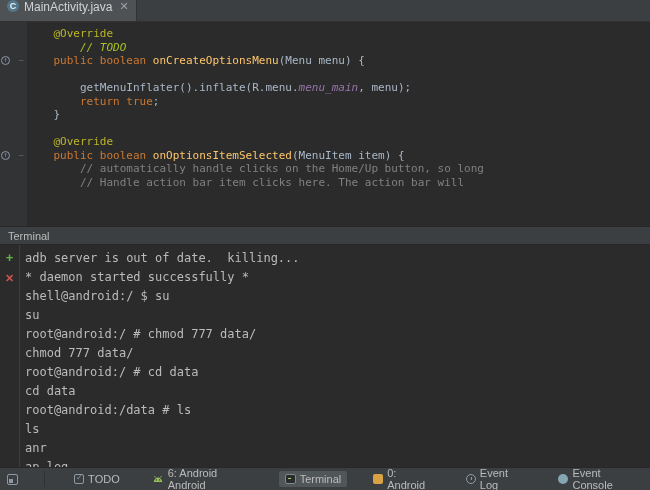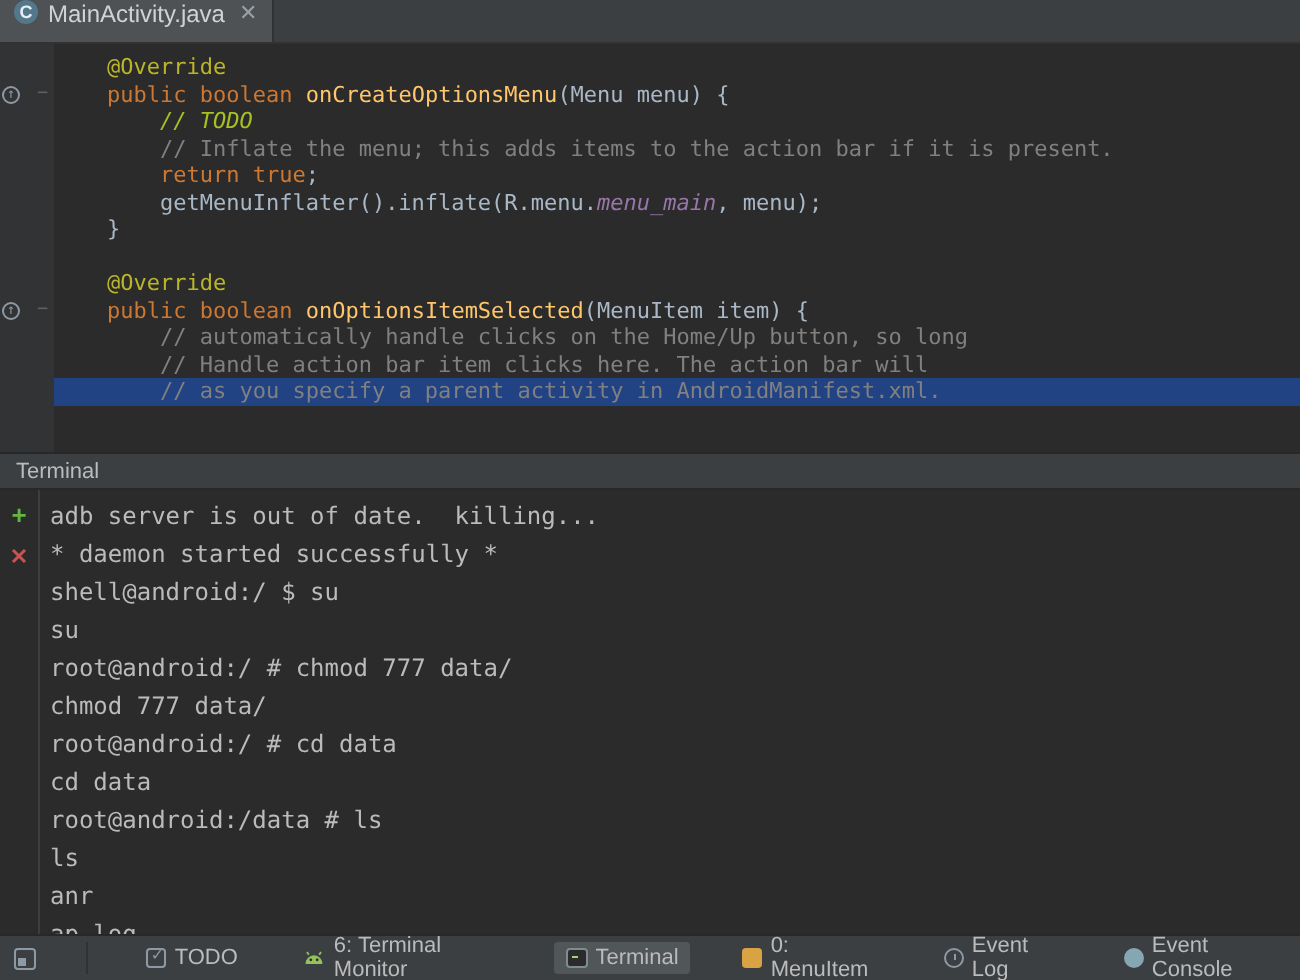--- a/index.html
+++ b/index.html
@@ -118,41 +118,41 @@
     </div>
   </div>
 
   <div class="editor">
     <div>
         <div class="code-line">
           <span class="gutter-cell"></span>
           <span class="code-text"><span class="tk-plain">    </span><span class="tk-annotation">@Override</span></span>
         </div>
         <div class="code-line">
+          <span class="gutter-cell"></span>
+          <span class="code-text"><span class="tk-plain">        </span><span class="tk-todo">// TODO</span></span>
+        </div>
+        <div class="code-line">
           <span class="gutter-cell">
             <span class="override-icon"></span>
             <span class="fold-marker"></span>
           </span>
           <span class="code-text"><span class="tk-plain">    </span><span class="tk-keyword">public boolean </span><span class="tk-method">onCreateOptionsMenu</span><span class="tk-plain">(Menu menu) {</span></span>
         </div>
         <div class="code-line">
           <span class="gutter-cell"></span>
-          <span class="code-text"><span class="tk-plain">        </span><span class="tk-todo">// TODO</span></span>
-        </div>
-        <div class="code-line">
-          <span class="gutter-cell"></span>
-          <span class="code-text"><span class="tk-plain">        </span><span class="tk-comment">// Inflate the menu; this adds items to the action bar if it is present.</span></span>
+          <span class="code-text"><span class="tk-plain">        </span></span>
+        </div>
+        <div class="code-line">
+          <span class="gutter-cell"></span>
+          <span class="code-text"><span class="tk-plain">        getMenuInflater().inflate(R.menu.</span><span class="tk-field">menu_main</span><span class="tk-plain">, menu);</span></span>
         </div>
         <div class="code-line">
           <span class="gutter-cell"></span>
           <span class="code-text"><span class="tk-plain">        </span><span class="tk-keyword">return true</span><span class="tk-plain">;</span></span>
-        </div>
-        <div class="code-line">
-          <span class="gutter-cell"></span>
-          <span class="code-text"><span class="tk-plain">        getMenuInflater().inflate(R.menu.</span><span class="tk-field">menu_main</span><span class="tk-plain">, menu);</span></span>
         </div>
         <div class="code-line">
           <span class="gutter-cell"></span>
           <span class="code-text"><span class="tk-plain">    }</span></span>
         </div>
         <div class="code-line">
           <span class="gutter-cell"></span>
           <span class="code-text"></span>
         </div>
         <div class="code-line">
@@ -166,24 +166,20 @@
           </span>
           <span class="code-text"><span class="tk-plain">    </span><span class="tk-keyword">public boolean </span><span class="tk-method">onOptionsItemSelected</span><span class="tk-plain">(MenuItem item) {</span></span>
         </div>
         <div class="code-line">
           <span class="gutter-cell"></span>
           <span class="code-text"><span class="tk-plain">        </span><span class="tk-comment">// automatically handle clicks on the Home/Up button, so long</span></span>
         </div>
         <div class="code-line">
           <span class="gutter-cell"></span>
           <span class="code-text"><span class="tk-plain">        </span><span class="tk-comment">// Handle action bar item clicks here. The action bar will</span></span>
-        </div>
-        <div class="code-line selected">
-          <span class="gutter-cell"></span>
-          <span class="code-text"><span class="tk-plain">        </span><span class="tk-comment">// as you specify a parent activity in AndroidManifest.xml.</span></span>
         </div>
       </div>
   </div>
 
   <div class="terminal-header">
     <span>Terminal</span>
   </div>
   <div class="terminal-body">
     <div class="terminal-toolbar">
       <span class="tb-btn tb-plus"></span>
@@ -206,31 +202,31 @@
     <div class="sb-item">
       <span class="ic">
         <svg width="12" height="12" viewBox="0 0 12 12">
           <path d="M1.8 10 A 4.2 4.4 0 0 1 10.2 10 Z" fill="#95c05c"></path>
           <circle cx="4.4" cy="7.9" r="0.7" fill="#2b2b2b"></circle>
           <circle cx="7.6" cy="7.9" r="0.7" fill="#2b2b2b"></circle>
           <line x1="3.4" y1="5.4" x2="2.5" y2="4.0" stroke="#95c05c" stroke-width="0.9"></line>
           <line x1="8.6" y1="5.4" x2="9.5" y2="4.0" stroke="#95c05c" stroke-width="0.9"></line>
         </svg>
       </span>
-      <span>6: Terminal Monitor</span>
+      <span>6: Android Android</span>
     </div>
 
     <div class="sb-item active">
       <span class="ic terminal-ic"></span>
       <span>Terminal</span>
     </div>
 
     <div class="sb-item">
       <span class="ic messages-ic"></span>
-      <span>0: MenuItem</span>
+      <span>0: Android</span>
     </div>
 
     <div class="sb-item">
       <span class="ic eventlog-ic"></span>
       <span>Event Log</span>
     </div>
 
     <div class="sb-item">
       <span class="ic gradle-ic"></span>
       <span>Event Console</span>

